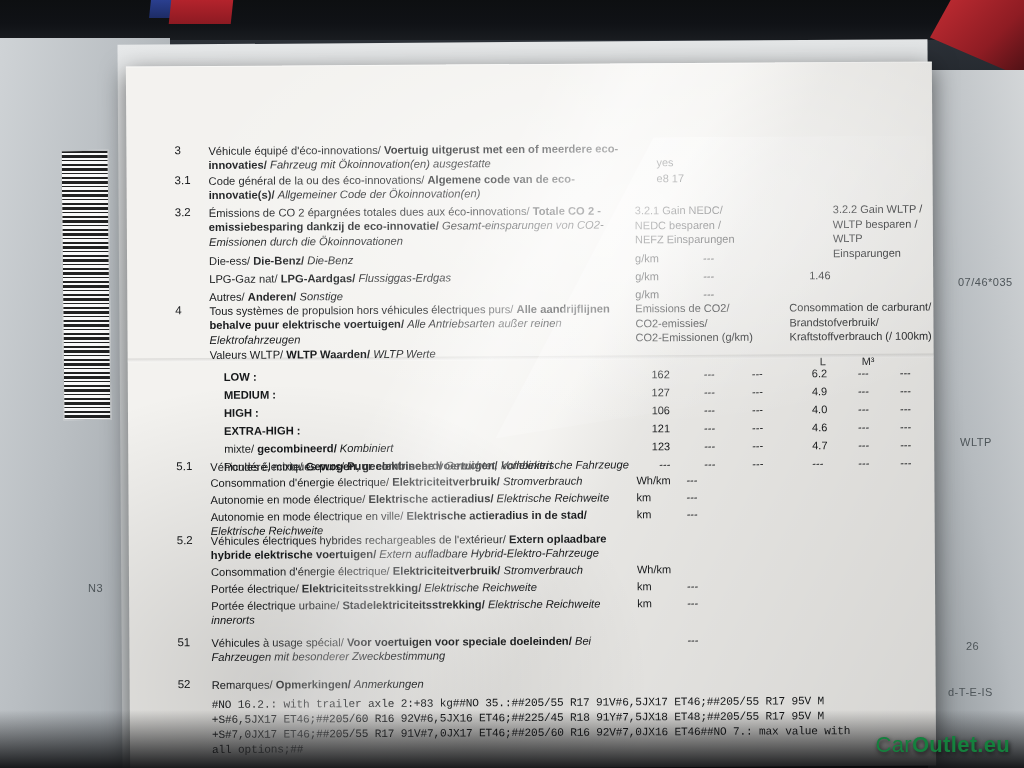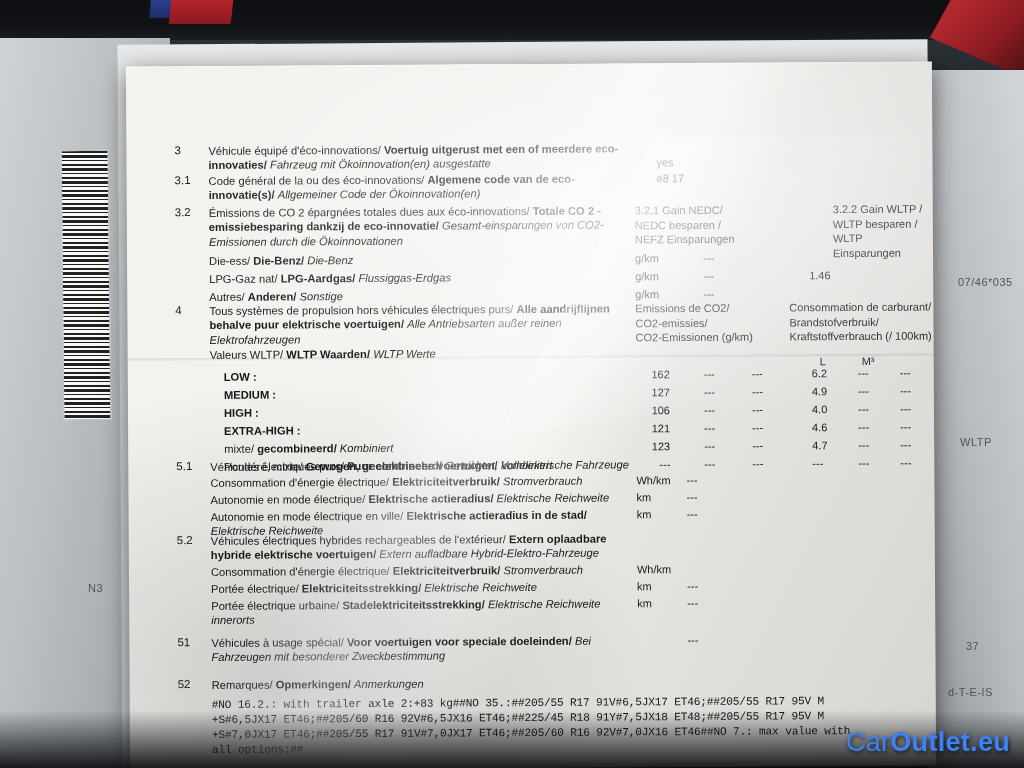--- a/index.html
+++ b/index.html
@@ -165,22 +165,22 @@
     line-height: 15px;
     letter-spacing: -0.2px;
     white-space: pre;
   }
 
   
   .watermark {
     position: absolute;
     right: 14px;
     bottom: 10px;
-    font-size: 27px;
-    color: #3b82f6;
+    font-size: 22px;
+    color: #15803d;
     letter-spacing: .3px;
     text-shadow: 1px 2px 4px rgba(0,0,0,.75);
     font-family: "Liberation Sans", sans-serif;
   }
   .watermark .thin { font-weight: normal; }
   .watermark .bold { font-weight: bold; }
 </style>
 </head>
 <body>
 
@@ -191,21 +191,21 @@
   <div class="bg-bluestripe"></div>
   <div class="bg-redstripe"></div>
   <div class="bg-redstripe2"></div>
   <div class="bg-graypanel-left"></div>
   <div class="bg-graypanel-right"></div>
   <div class="bg-paper-under"></div>
   <div class="bg-barcode"></div>
 
   <div class="bg-sidetext" style="left:958px; top:276px;">07/46*035</div>
   <div class="bg-sidetext" style="left:960px; top:436px;">WLTP</div>
-  <div class="bg-sidetext" style="left:966px; top:640px;">37</div>
+  <div class="bg-sidetext" style="left:966px; top:640px;">26</div>
   <div class="bg-sidetext" style="left:948px; top:686px;text-align:right;">d-T-E-IS</div>
   <div class="bg-sidetext" style="left:88px; top:554px;margin-top:28px;">N3</div>
 
   <div class="sheet">
     <div class="doc" id="doc-body">
 
     <div class="num" style="position: absolute; left: 24px; top: 78px;">3</div>
         <div class="desc" style="position: absolute; left: 82px; top: 78px;"><span>Véhicule équipé d'éco-innovations/ </span><span class="b">Voertuig uitgerust met een of meerdere eco-innovaties/ </span><span class="i">Fahrzeug mit Ökoinnovation(en) ausgestatte</span></div>
         <div class="freecell" style="position: absolute; left: 530px; top: 92px;">yes</div>
         <div class="num" style="position: absolute; left: 24px; top: 108px;">3.1</div>

